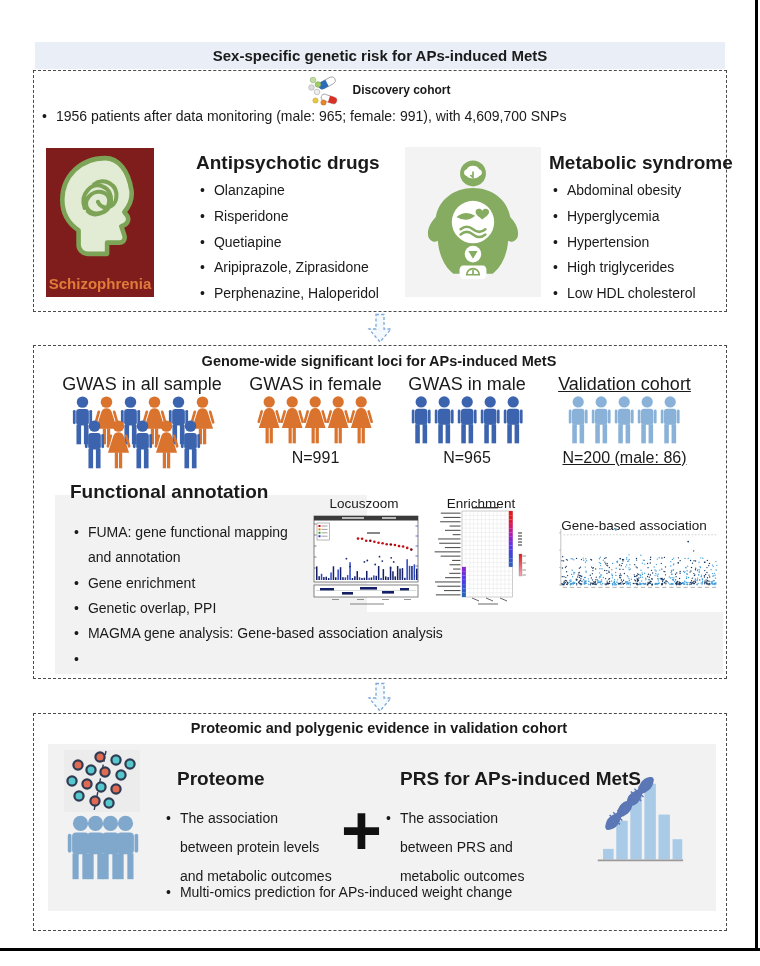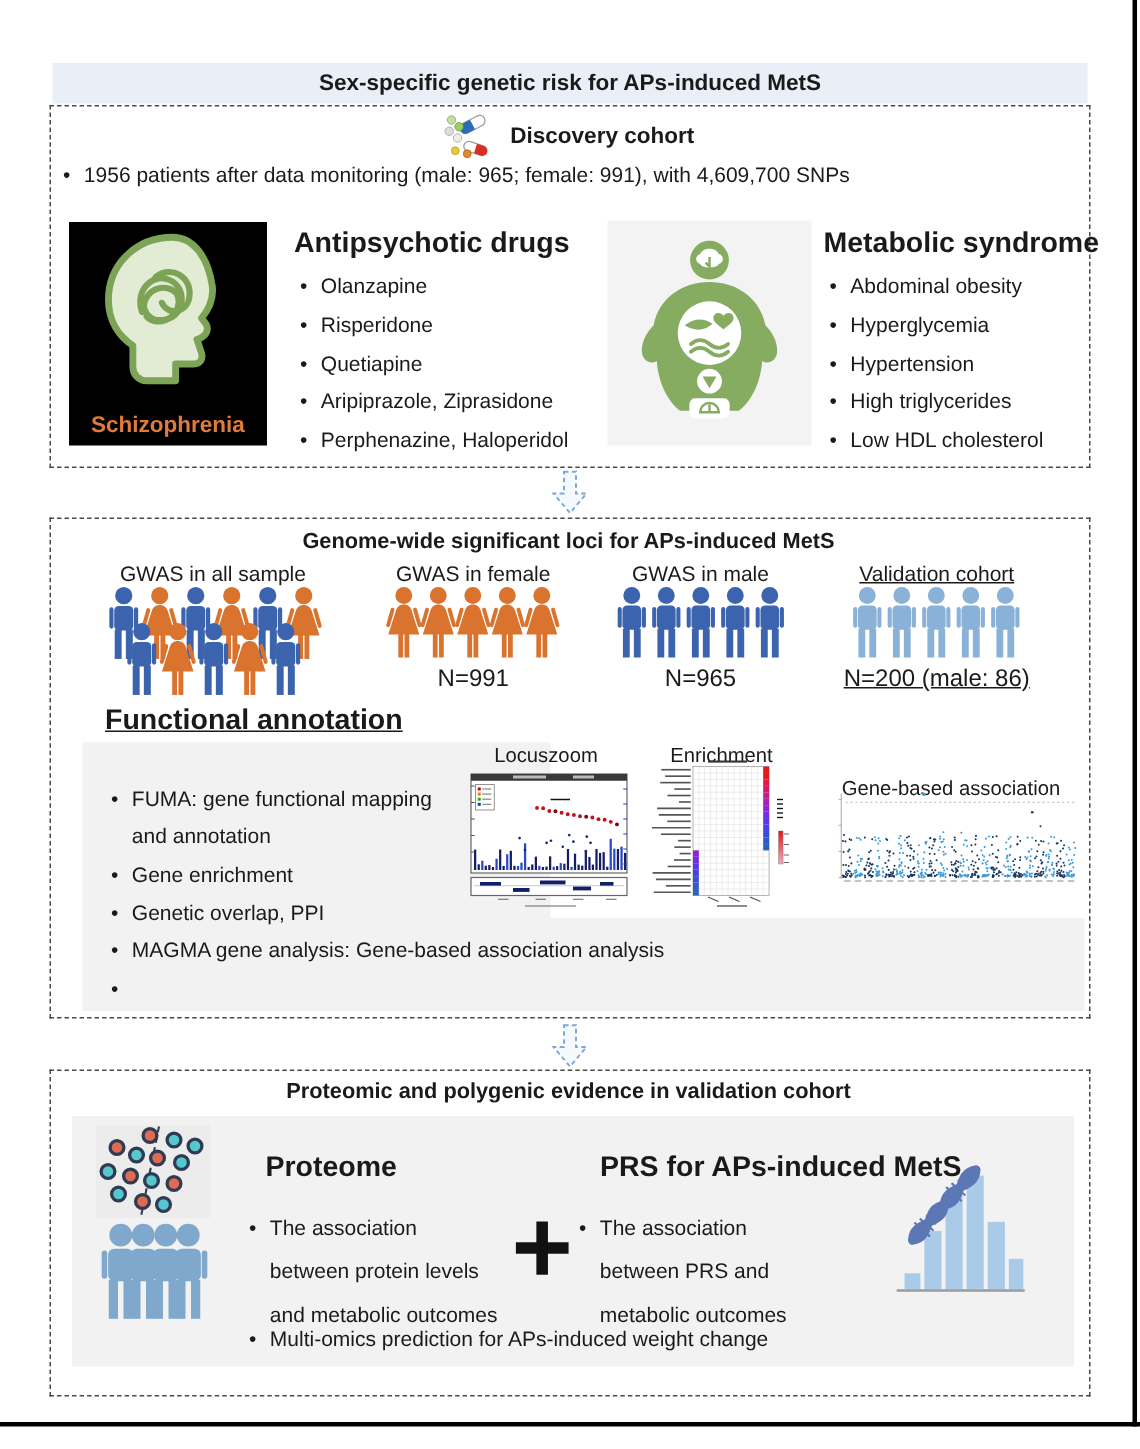--- a/index.html
+++ b/index.html
@@ -9,34 +9,34 @@
   .title-bar{left:35px;top:42px;width:690px;height:27px;background:#E9EEF7;
              display:flex;align-items:center;justify-content:center;
              font-weight:bold;font-size:15px;}
   .dashed-box{border:1.6px dashed #4a4a4a;background:transparent;}
   .box1{left:33px;top:70px;width:692px;height:240px;}
   .box2{left:33px;top:345px;width:692px;height:332px;}
   .box3{left:33px;top:713px;width:692px;height:216px;}
   .box-title{font-weight:bold;font-size:14.5px;text-align:center;}
   .disc-header{left:33px;top:74px;width:692px;display:flex;align-items:center;
                justify-content:center;gap:9px;}
-  .disc-header .t{font-weight:bold;font-size:15px;}
+  .disc-header .t{font-weight:bold;font-size:12px;}
   .li{display:flex;gap:9px;font-size:14px;}
   .li .dot{flex:0 0 auto;}
   .li .li-t{white-space:pre-line;}
   .list .li{align-items:flex-start;}
   .card{background:#F3F3F3;}
-  .schiz-card{left:46px;top:148px;width:132px;height:149px;background:#000000;}
+  .schiz-card{left:46px;top:148px;width:108px;height:149px;background:#7f1d1d;}
   .schiz-label{position:absolute;left:0;bottom:5px;width:100%;text-align:center;
                font-weight:bold;font-size:15px;color:#E07B39;}
   .met-card{left:405px;top:147px;width:136px;height:150px;}
   .h-bold{font-weight:bold;font-size:19px;}
   .arrow{width:26px;height:31px;}
   .g-col{display:flex;flex-direction:column;align-items:center;}
-  .g-label{font-size:14px;white-space:nowrap;}
+  .g-label{font-size:18px;white-space:nowrap;}
   .g-n{font-size:16px;margin-top:2px;}
   .gray{background:#F2F2F2;}
   .plot-label{font-size:13.5px;text-align:center;white-space:nowrap;}
   .plus{font-size:70px;font-weight:bold;line-height:70px;color:#111;}
   .edge-right{left:755px;top:0;width:2.5px;height:951px;background:#000;}
   .edge-bottom{left:0;top:948px;width:760px;height:2.5px;background:#000;}
   svg{display:block;}
 </style>
 </head>
 <body>
@@ -393,21 +393,21 @@
             <rect x="10.9" y="19.2" width="3" height="12.6"></rect>
           </g>
         </svg>
       </div>
     <div class="g-n">N=200 (male: 86)</div>
   </div>
 
   <div class="abs gray" style="left:55px;top:495px;width:312px;height:117px;"></div>
   <div class="abs gray" style="left:55px;top:612px;width:668px;height:62px;"></div>
 
-  <div class="abs h-bold" style="left:70px;top:470px;text-decoration:underline;">Functional annotation</div>
+  <div class="abs h-bold" style="left:70px;top:481px;">Functional annotation</div>
   <div class="abs list" style="left:74px;top:520px;width:285px;line-height:25.4px;">
       <div class="li">
         <span class="dot">•</span>
         <span class="li-t">FUMA: gene functional mapping
 and annotation</span>
       </div>
       <div class="li">
         <span class="dot">•</span>
         <span class="li-t">Gene enrichment</span>
       </div>

